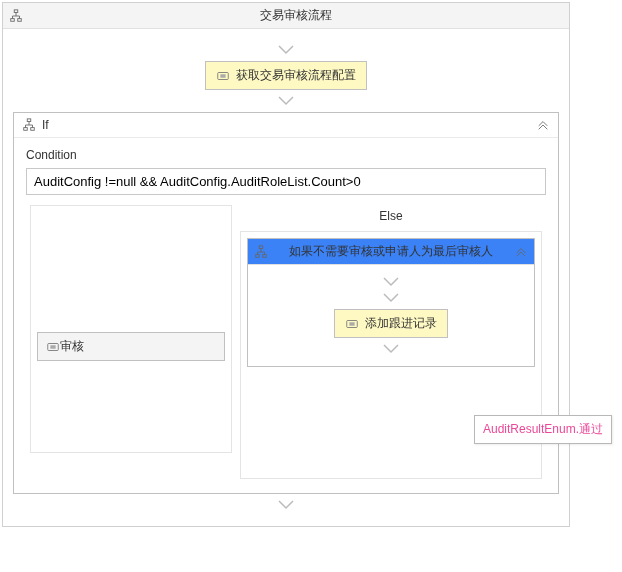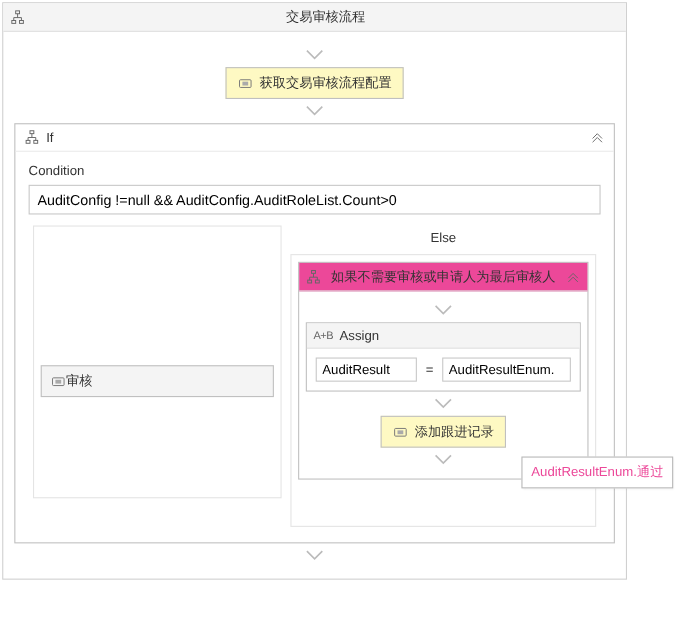--- a/index.html
+++ b/index.html
@@ -106,22 +106,22 @@
     font-family: Liberation Mono, monospace;
   }
   .nested-seq {
     border: 1px solid #c0c0c0;
     background: #fff;
   }
   .nested-header {
     display: flex;
     align-items: center;
     padding: 4px 6px;
-    gap: 9px;
-    background: #ec4899;
+    gap: 21px;
+    background: #3b82f6;
     border-bottom: 1px solid #e0e0e0;
   }
   .nested-header .title { flex: 1; white-space: nowrap; overflow: hidden; text-overflow: ellipsis; }
   .nested-body { padding: 6px; }
   .assign-box {
     border: 1px solid #c0c0c0;
     background: #fff;
     margin: 0 auto;
     width: 100%;
   }
@@ -274,31 +274,20 @@
                   </span>
                 </div>
                 <div class="nested-body">
 
                   <span class="flow-arrow">
                     <svg width="18" height="10" viewBox="0 0 18 10">
                         <path d="M2 1 L9 8 L16 1" fill="none" stroke="#bbb" stroke-width="1.5"></path>
                       </svg>
                   </span>
 
-                  <div class="assign-box">
-                    <div class="assign-header">
-                      <span class="small-txt">A+B</span>
-                      <span>Assign</span>
-                    </div>
-                    <div class="assign-body">
-                      <input class="mini-input assign-to" type="text" value="AuditResult" style="">
-                      <span class="eq">=</span>
-                      <input class="mini-input assign-val" type="text" value="AuditResultEnum." style="">
-                    </div>
-                  </div>
 
                   <span class="flow-arrow">
                     <svg width="18" height="10" viewBox="0 0 18 10">
                         <path d="M2 1 L9 8 L16 1" fill="none" stroke="#bbb" stroke-width="1.5"></path>
                       </svg>
                   </span>
 
                   <div class="activity-box">
                     <span class="icon">
                       <svg viewBox="0 0 16 16">

